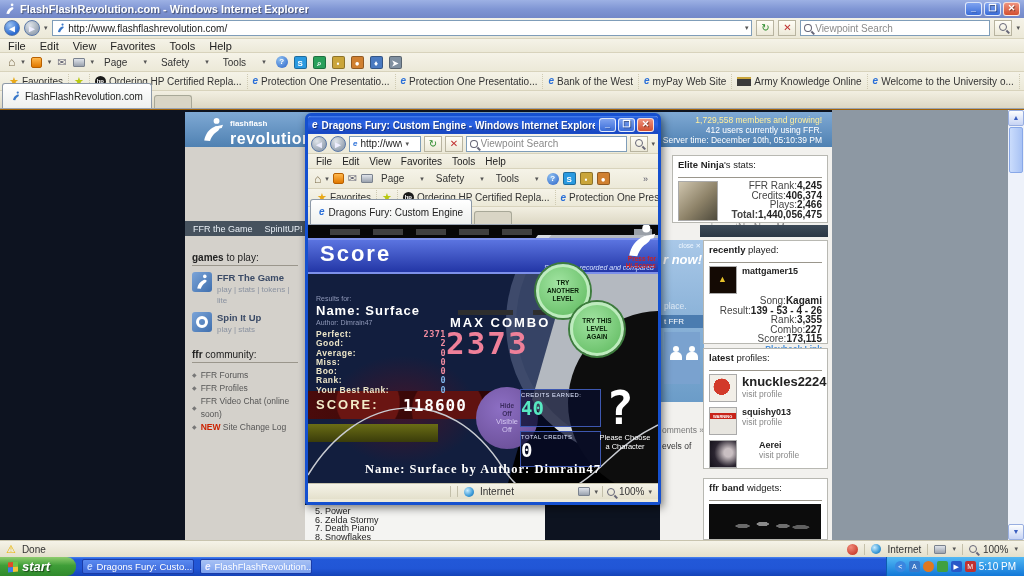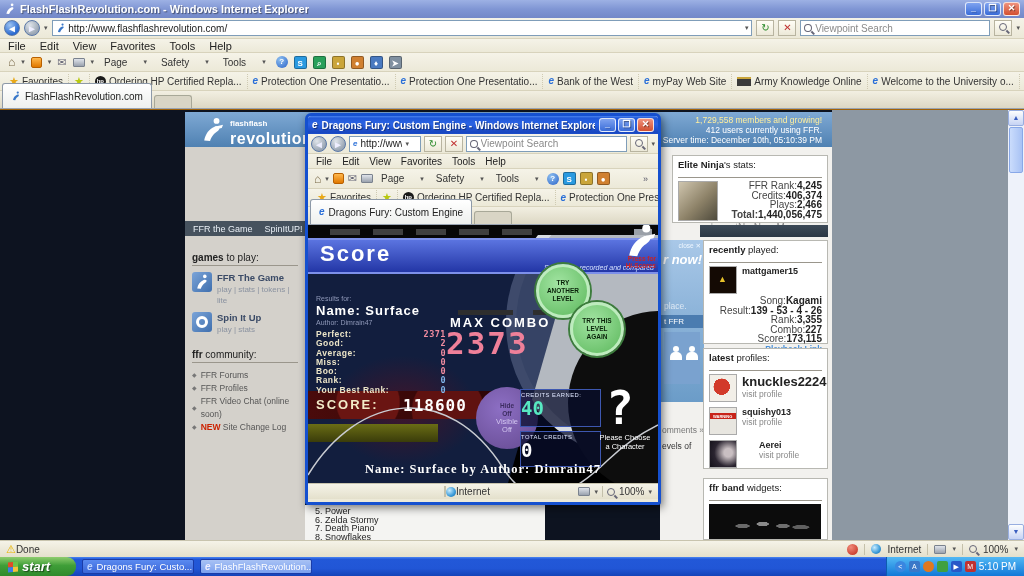--- a/index.html
+++ b/index.html
@@ -39,21 +39,21 @@
   .addon{width:13px;height:13px;border-radius:2px;color:#fff;font-size:8px;font-weight:bold;text-align:center;line-height:13px;border:1px solid rgba(0,0,0,.3)}
   .star{color:#e8a818;font-size:11px;line-height:11px}
   .favlink{display:flex;align-items:center;gap:3px;font-size:10px;color:#333;white-space:nowrap;padding:0 5px;border-right:1px dotted #cfcab2;height:15px}
   .fic-e{color:#2a6fd8;font-weight:bold;font-style:italic;font-size:10px;line-height:10px}
   .fic-hp{width:11px;height:11px;border-radius:50%;background:#1a1a1a;color:#fff;font-size:6px;font-weight:bold;text-align:center;line-height:11px}
   .fic-ako{width:14px;height:9px;background:#3a3a3a;border-top:2px solid #caa53a}
   .tabrow{background:linear-gradient(180deg,#f2efe2,#ddd8c4);border-bottom:1px solid #9aa4b2;display:flex;align-items:flex-end;padding-left:2px}
   .tab{height:16px;background:linear-gradient(#ffffff,#eef0ee);border:1px solid #8d99a8;border-bottom:none;border-radius:3px 3px 0 0;
     display:flex;align-items:center;gap:4px;font-size:10px;color:#222;padding:12px 8px}
   .tabstub{height:13px;width:38px;background:#d9d5c5;border:1px solid #a8a898;border-bottom:none;border-radius:3px 3px 0 0;margin-left:2px}
-  .statusbar{background:linear-gradient(180deg,#f5f3e8,#e4e0cc);border-top:1px solid #c8c4ae;display:flex;align-items:center;font-size:10px;color:#333;gap:0;padding:0 6px}
+  .statusbar{background:linear-gradient(180deg,#f5f3e8,#e4e0cc);border-top:1px solid #c8c4ae;display:flex;align-items:center;font-size:10px;color:#333;gap:6px;padding:0 6px}
   .ssep{width:1px;height:11px;background:#c4c0aa}
   .globe{width:10px;height:10px;border-radius:50%;background:radial-gradient(circle at 35% 35%,#c8ecff,#3a9ad8 60%,#17639f)}
   .warn{color:#e8b400;font-size:11px;line-height:11px}
   .mag{width:8px;height:8px;border:1.5px solid #667;border-radius:50%;position:relative}
   .mag::after{content:"";position:absolute;width:4px;height:1.5px;background:#667;transform:rotate(45deg);left:6px;top:7px}
   .chev{color:#556;font-size:9px;margin-left:auto;padding-right:4px}
 
   
   #page{position:absolute;top:110px;left:0;width:1024px;height:430px;background:#0d1320;overflow:hidden}
   #banner{position:absolute;left:185px;top:2px;width:647px;height:35px;background:linear-gradient(180deg,#7fa9d4,#4f81b2);display:flex;align-items:center}

